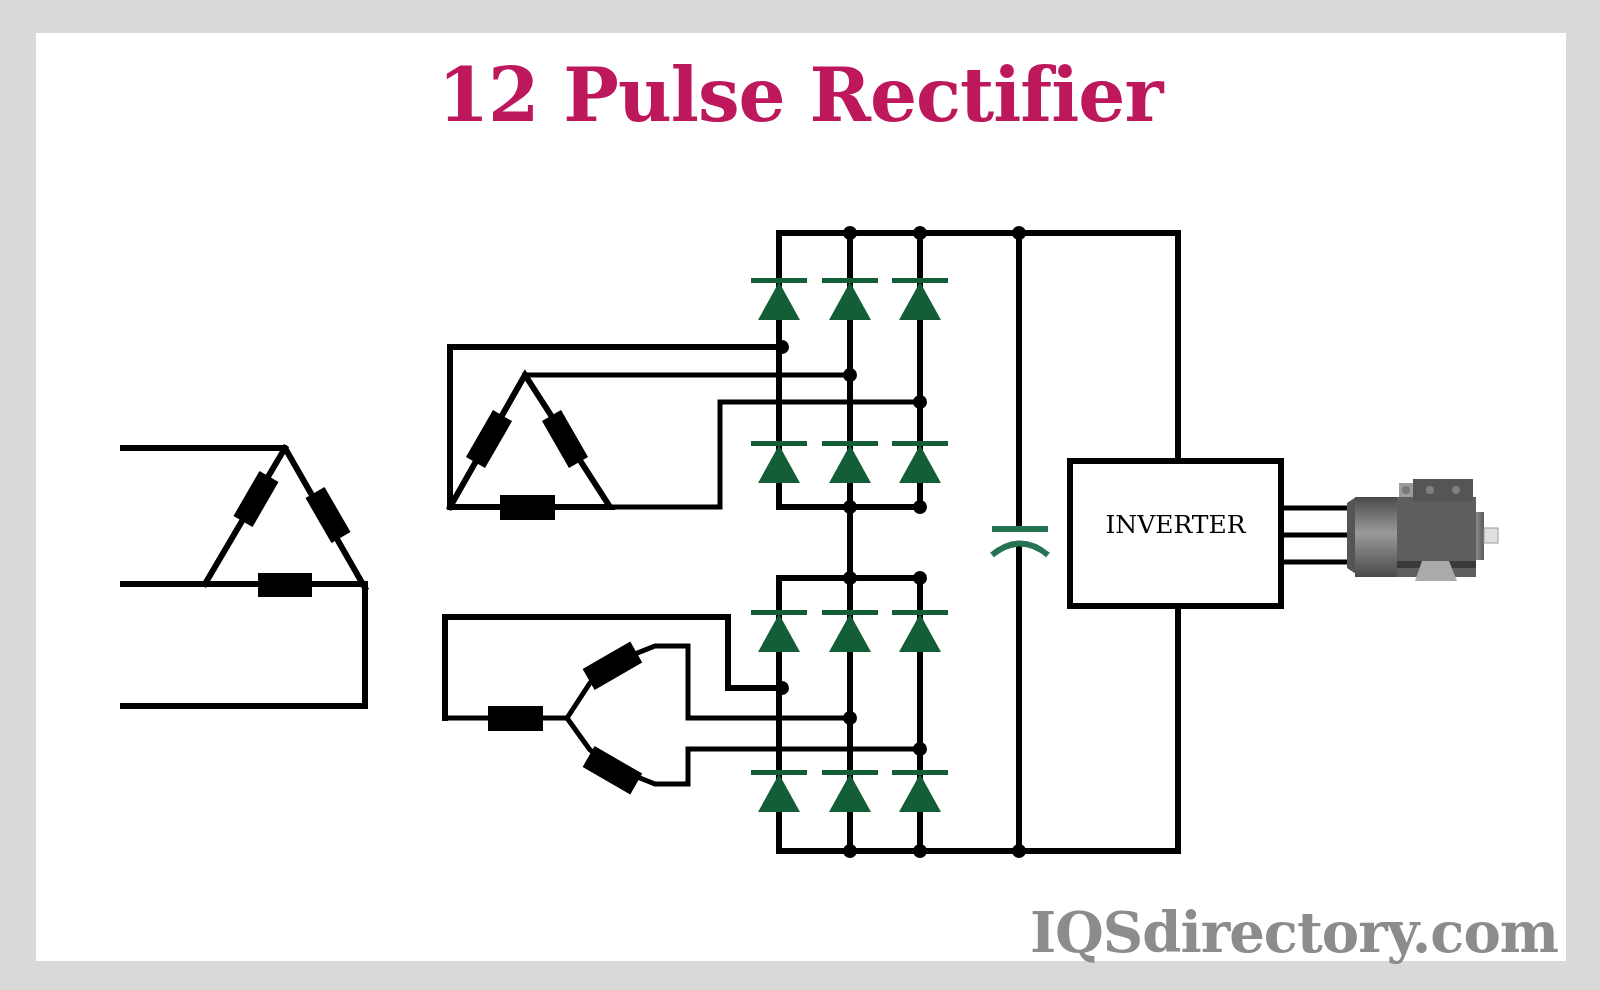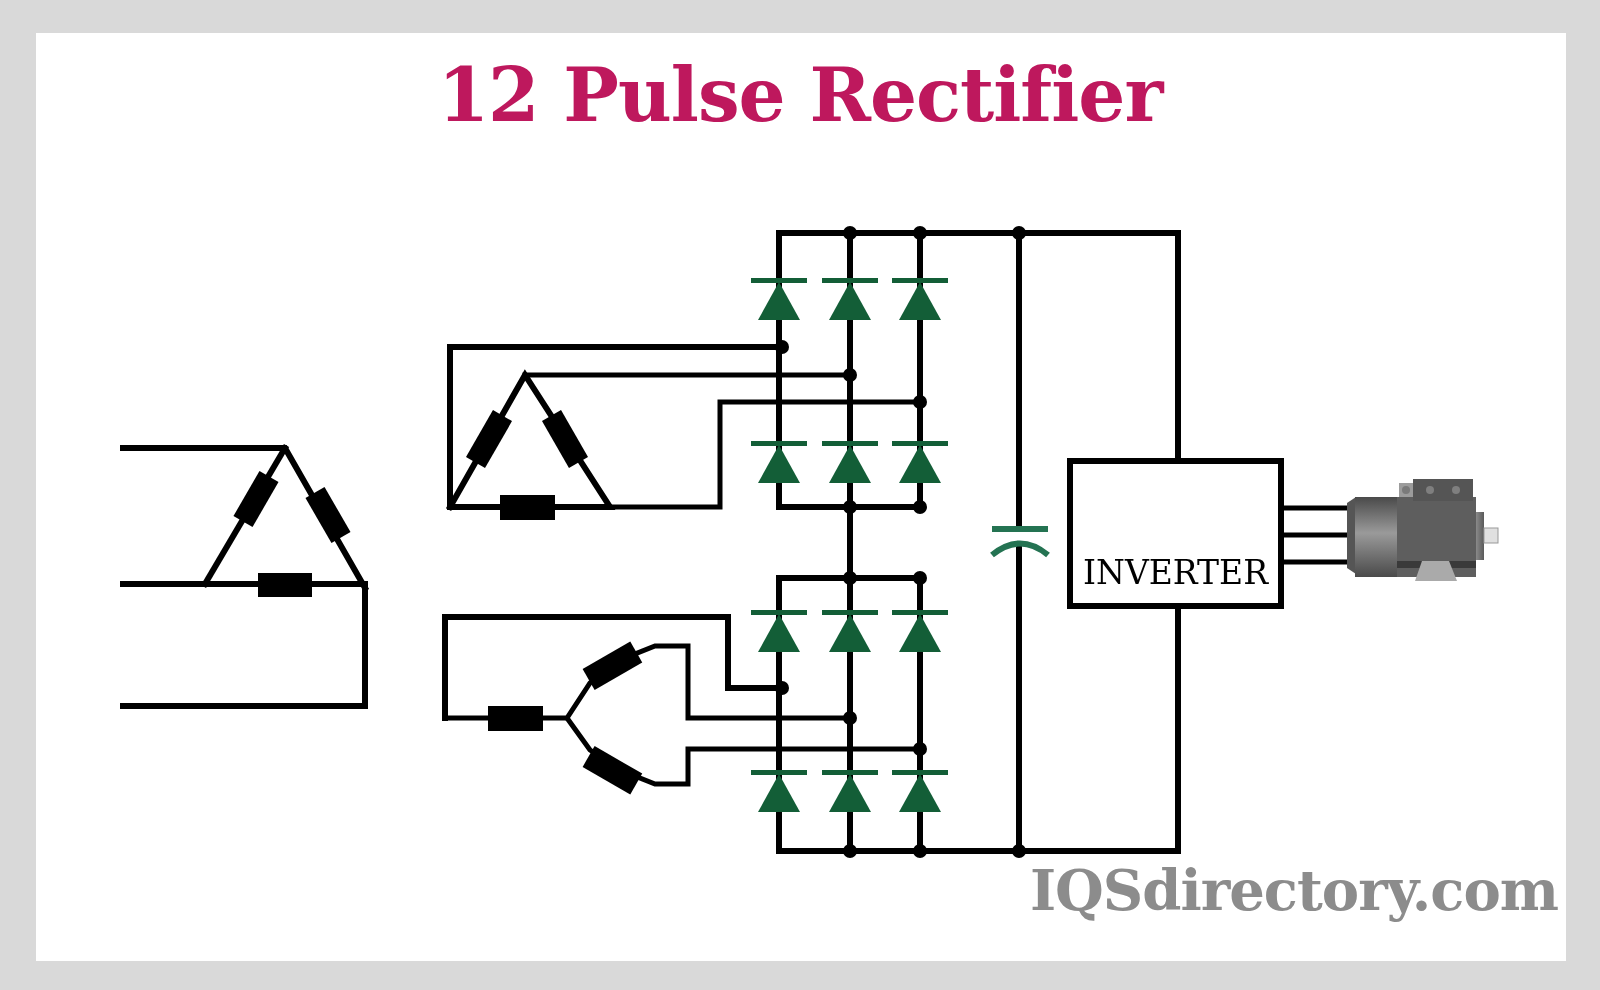--- a/index.html
+++ b/index.html
@@ -23,39 +23,38 @@
       text-align: center;
       font-family: "DejaVu Serif", serif;
       font-weight: bold;
       font-size: 74px;
       letter-spacing: -1px;
       color: #be185d;
       line-height: 1;
     }
     #watermark {
       position: absolute;
-      right: 42px; top: 862px;
+      right: 42px; top: 904px;
       font-family: "DejaVu Serif", serif;
       font-weight: bold;
       font-size: 56px;
       letter-spacing: -1px;
       color: #8c8c8c;
       line-height: 1;
     }
     #diagram { position: absolute; left: 0; top: 0; }
     #inverter-label {
       position: absolute;
       left: 1070px; top: 512px;
       width: 211px;
       text-align: center;
       font-family: "DejaVu Serif", serif;
-      font-size: 33px;
+      font-size: 25px;
       color: #000;
       line-height: 1;
-      margin-top: 44px;
     }
   </style>
 </head>
 <body>
 
 <div id="panel"></div>
 
 <div id="title">12 Pulse Rectifier</div>
 
 <svg id="diagram" width="1600" height="990" viewBox="0 0 1600 990">

